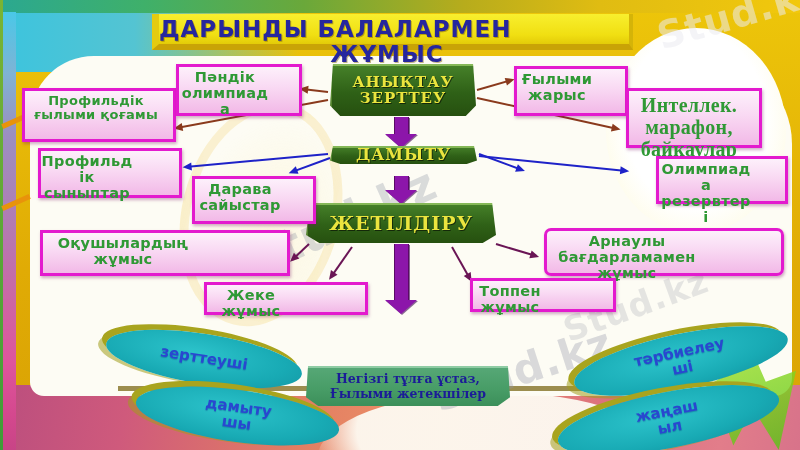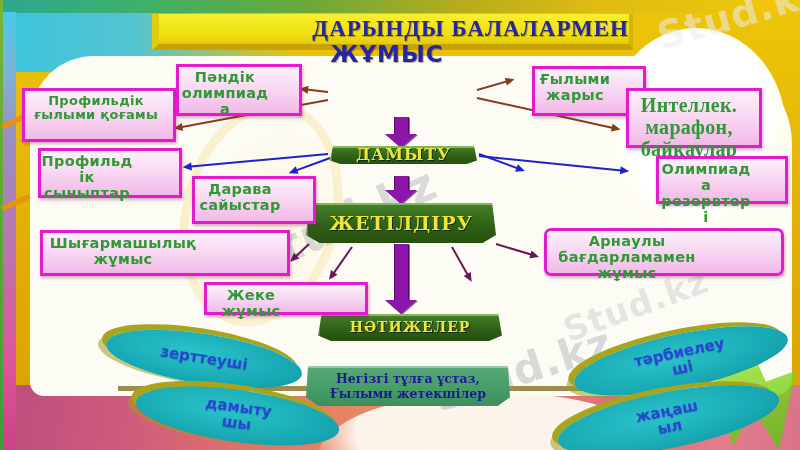--- a/index.html
+++ b/index.html
@@ -29,21 +29,21 @@
     clip-path:polygon(55% 0,72% 38%,100% 28%,84% 100%,60% 62%,42% 96%,22% 42%,0 52%,38% 30%);}
   .logo-ring{position:absolute;left:182px;top:100px;width:140px;height:210px;border-radius:50%;z-index:4;
     border:9px solid rgba(240,200,80,0.22);transform:rotate(14deg);
     background:radial-gradient(ellipse at 60% 60%,rgba(250,225,130,0.18),rgba(250,225,130,0) 70%);}
   
   .wm{position:absolute;font-weight:bold;color:rgba(135,142,158,0.30);z-index:4;white-space:nowrap;letter-spacing:1px;}
   
   .banner{position:absolute;left:152px;top:14px;width:470px;height:30px;z-index:8;
     background:linear-gradient(180deg,#f8ef2e 0%,#f0df12 70%,#e3cb08 100%);
     border-bottom:6px solid #c9a306;border-left:7px solid #e5cb10;border-right:4px solid #d5b408;
-    display:flex;align-items:center;justify-content:flex-end;font-family:Liberation Serif, serif;}
+    display:flex;align-items:center;justify-content:flex-start;}
   .title-text{font-weight:bold;font-size:23px;letter-spacing:1px;color:#26269e;text-shadow:1px 1px 0 rgba(120,90,0,0.45);}
   .title-line2{position:absolute;left:152px;top:41px;width:470px;text-align:center;z-index:8;}
   
   .stage{position:absolute;z-index:6;display:flex;align-items:center;justify-content:center;text-align:center;
     background:linear-gradient(180deg,#47822a 0%,#2f6117 55%,#26500f 100%);
     box-shadow:inset 0 2px 0 rgba(185,230,125,0.55),inset 2px 0 0 rgba(150,200,90,0.4);
     color:#ebe53e;font-family:"DejaVu Serif",serif;font-weight:bold;letter-spacing:1px;line-height:1.1;
     text-shadow:1px 1px 0 rgba(0,0,0,0.55);
     clip-path:polygon(2% 0,98% 0,100% 80%,93% 100%,7% 100%,0 80%);
     filter:drop-shadow(3px 3px 0 rgba(25,55,8,0.45));}
@@ -129,63 +129,66 @@
     </div>
   <div class="varrow" style="left:384px;top:176px;height:28px;">
       <div class="shaft"></div>
       <div class="head"></div>
     </div>
   <div class="varrow" style="left:384px;top:244px;height:70px;">
       <div class="shaft"></div>
       <div class="head"></div>
     </div>
 
+  <div class="stage" style="left:330px;top:64px;width:146px;height:52px;font-size:15px;">
+      <span class="t" style="width:120px;">АНЫҚТАУ ЗЕРТТЕУ</span>
+    </div>
   <div class="stage" style="left:330px;top:146px;width:147px;height:18px;font-size:16px;">
       <span class="t">ДАМЫТУ</span>
     </div>
   <div class="stage" style="left:306px;top:203px;width:190px;height:40px;font-size:19px;">
       <span class="t">ЖЕТІЛДІРУ</span>
     </div>
-  <div class="stage" style="left:318px;top:314px;width:184px;height:27px;font-size:14px;">
-      <span class="t">НӘТИЖЕЛЕР</span>
-    </div>
   <div class="result-box" style="left:306px;top:366px;width:204px;height:40px;font-size:12.5px;">
       <span class="t" style="width:190px;">Негізгі тұлға ұстаз, Ғылыми жетекшілер</span>
     </div>
 
   <div class="pinkbox" style="left:22px;top:88px;width:148px;height:48px;">
       <span class="t" style="width:142px;font-size:13px;">Профильдік ғылыми қоғамы</span>
     </div>
   <div class="pinkbox" style="left:176px;top:64px;width:120px;height:46px;">
       <span class="t" style="width:92px;">Пәндік олимпиада</span>
     </div>
-  <div class="pinkbox" style="left:514px;top:66px;width:108px;height:44px;margin-left:18px;">
+  <div class="pinkbox" style="left:514px;top:66px;width:108px;height:44px;">
       <span class="t" style="width:80px;">Ғылыми жарыс</span>
     </div>
   <div class="pinkbox" style="left:626px;top:88px;width:130px;height:54px;">
       <span class="t" style="width:120px;font-size:20px;font-family:Liberation Serif, serif;">Интеллек. марафон, байқаулар</span>
     </div>
   <div class="pinkbox" style="left:38px;top:148px;width:138px;height:44px;">
       <span class="t" style="width:92px;">Профильдік сыныптар</span>
     </div>
   <div class="pinkbox" style="left:192px;top:176px;width:118px;height:42px;">
       <span class="t" style="width:90px;">Дарава сайыстар</span>
     </div>
   <div class="pinkbox" style="left:656px;top:156px;width:126px;height:42px;">
       <span class="t" style="width:94px;">Олимпиада резервтері</span>
     </div>
   <div class="pinkbox" style="left:40px;top:230px;width:244px;height:40px;">
-      <span class="t" style="width:160px;">Шығармашылық жұмыс</span>
+      <span class="t" style="width:160px;">Оқушылардың жұмыс</span>
     </div>
   <div class="pinkbox" style="left:544px;top:228px;width:234px;height:42px;border-radius:7px;">
       <span class="t" style="width:160px;">Арнаулы бағдарламамен жұмыс</span>
     </div>
   <div class="pinkbox" style="left:204px;top:282px;width:146px;height:27px;padding-left:12px;">
       <span class="t" style="width:64px;">Жеке жұмыс</span>
     </div>
+  <div class="pinkbox" style="left:470px;top:278px;width:140px;height:28px;">
+      <span class="t" style="width:74px;">Топпен жұмыс</span>
+    </div>
 
   <div class="ell" style="left:105px;top:334px;width:198px;height:50px;transform:rotate(9deg);">
       <span class="t">зерттеуші</span>
     </div>
   <div class="ell" style="left:135px;top:390px;width:205px;height:52px;transform:rotate(8deg);">
       <span class="t" style="width:72px;">дамытушы</span>
     </div>
   <div class="ell" style="left:572px;top:334px;width:218px;height:54px;transform:rotate(-12deg);">
       <span class="t" style="width:98px;">тәрбиелеуші</span>
     </div>

